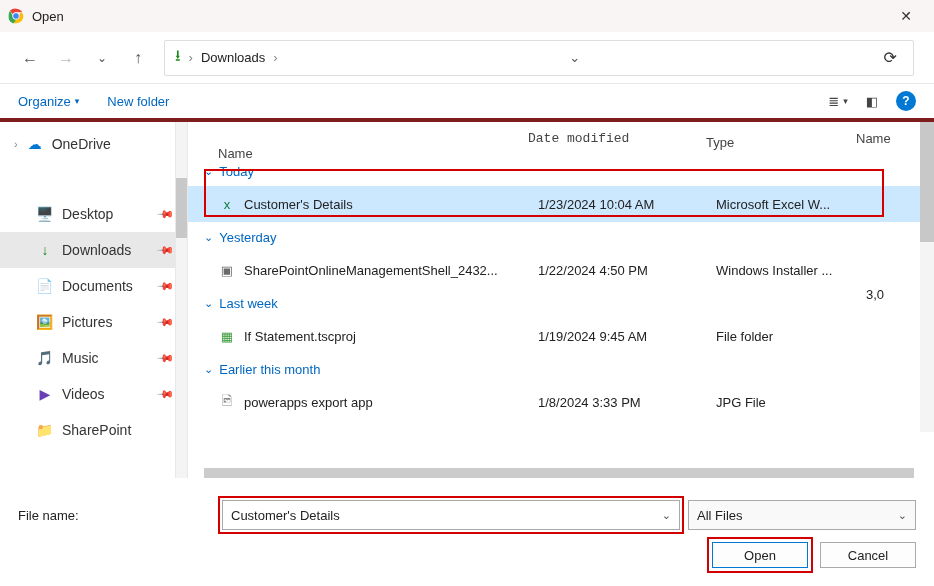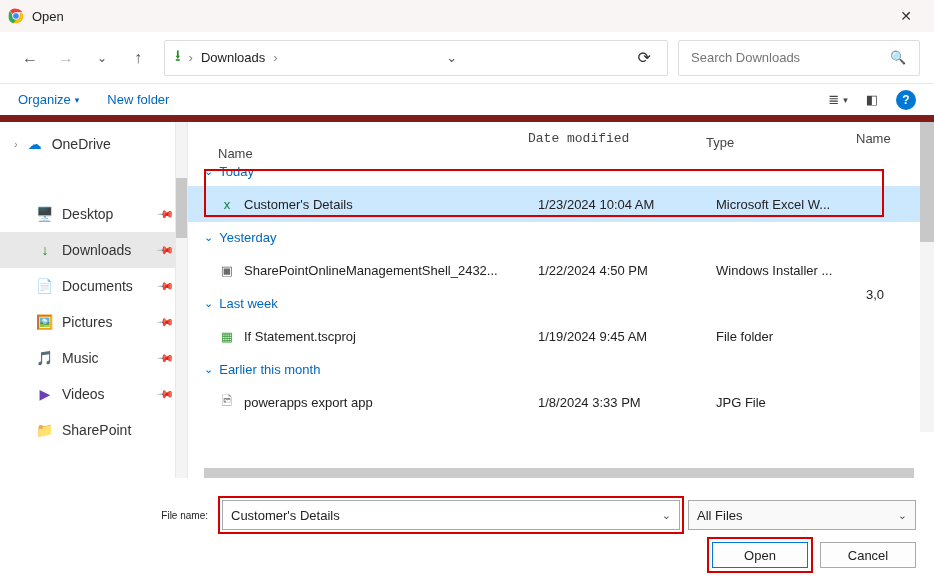--- a/index.html
+++ b/index.html
@@ -16,21 +16,21 @@
     .nav-btn { width: 32px; height: 32px; display: flex; align-items: center; justify-content: center; color: #555; font-size: 16px; }
     .address-box { flex: 1; height: 36px; border: 1px solid #ddd; border-radius: 2px; display: flex; align-items: center; padding: 0 10px; margin: 0 6px; gap: 8px; }
     .refresh-btn { color: #333; font-size: 16px; margin-left: auto; padding: 0 6px; }
     .addr-chevron { color: #555; margin-left: auto; padding-right: 6px; }
     .search-box { width: 242px; height: 36px; border: 1px solid #ddd; border-radius: 2px; display: flex; align-items: center; padding: 0 12px; color: #888; }
     .search-box input { border: none; outline: none; flex: 1; font-size: 13px; color: #333; background: transparent; }
     .search-icon { color: #555; font-size: 13px; }
     .dl-icon { color: #1a8a1a; font-size: 16px; }
 
     
-    .toolbar { height: 38px; display: flex; align-items: center; padding: 0 18px; border-bottom: 7px solid #7f1d1d; gap: 28px; }
+    .toolbar { height: 38px; display: flex; align-items: center; padding: 0 18px; border-bottom: 4px solid #7f1d1d; gap: 28px; }
     .tool-link { color: #0067c0; font-size: 13px; display: inline-flex; align-items: center; gap: 4px; }
     .tool-right { margin-left: auto; display: flex; align-items: center; gap: 18px; }
     .view-btn { color: #444; display: inline-flex; align-items: center; gap: 4px; }
     .help-icon { width: 20px; height: 20px; border-radius: 50%; background: #0078d4; color: #fff; display: inline-flex; align-items: center; justify-content: center; font-size: 12px; font-weight: bold; }
 
     
     .main { display: flex; height: 356px; position: relative; }
     .sidebar { width: 188px; border-right: 1px solid #e8e8e8; padding-top: 4px; position: relative; }
     .tree-row { height: 36px; display: flex; align-items: center; padding-left: 14px; gap: 8px; font-size: 14px; color: #333; }
     .tree-row.sel { background: #e8e8e8; }
@@ -55,21 +55,21 @@
     .ftype { width: 150px; white-space: nowrap; overflow: hidden; text-overflow: ellipsis; }
     .fsize { flex: 1; margin-top: 48px; }
     .highlight-box { position: absolute; border: 2px solid #d40000; pointer-events: none; }
     .filearea-scrollv { position: absolute; right: 0; top: 0; width: 14px; height: 310px; background: #f4f4f4; }
     .filearea-thumbv { width: 100%; height: 120px; background: #c8c8c8; }
     .filearea-scrollh { position: absolute; left: 16px; right: 20px; bottom: 0; height: 10px; background: #ccc; }
 
     
     .bottom { position: absolute; left: 0; right: 0; bottom: 0; height: 100px; background: #fff; padding: 14px 18px 10px 18px; }
     .filerow { display: flex; align-items: center; gap: 8px; margin-bottom: 12px; }
-    .filelabel { width: 196px; text-align: right; padding-right: 6px; font-size: 10px; }
+    .filelabel { width: 196px; text-align: left; padding-right: 6px; font-size: 13px; }
     .filecombo { flex: 1; height: 30px; border: 1px solid #aaa; display: flex; align-items: center; padding: 0 8px; background: #fff; font-size: 13px; }
     .filtercombo { width: 228px; height: 30px; border: 1px solid #aaa; display: flex; align-items: center; padding: 0 8px; background: #f9f9f9; font-size: 13px; }
     .combo-chev { margin-left: auto; color: #555; font-size: 11px; }
     .btnrow { display: flex; justify-content: flex-end; gap: 12px; margin-top: 8px; }
     .btn { width: 96px; height: 26px; background: #fdfdfd; border: 1px solid #aaa; display: flex; align-items: center; justify-content: center; font-size: 13px; }
     .btn.primary { border-color: #0078d4; }
   </style>
 </head>
 <body>
 
@@ -92,24 +92,20 @@
   <div class="nav-btn" style="font-size:12px">⌄</div>
   <div class="nav-btn">↑</div>
   <div class="address-box">
     <span class="dl-icon">⭳</span>
     <span style="color:#888">›</span>
     <span>Downloads</span>
     <span style="color:#888">›</span>
     <span class="addr-chevron">⌄</span>
     <span class="refresh-btn">⟳</span>
   </div>
-  <div class="search-box">
-    <input placeholder="Search Downloads" style="">
-    <span class="search-icon">🔍</span>
-  </div>
 </div>
 
 <div class="toolbar">
   <span class="tool-link">
     <span>Organize</span>
     <span style="font-size:9px">▾</span>
   </span>
   <span class="tool-link">New folder</span>
   <div class="tool-right">
     <span class="view-btn">≣ <span style="font-size:9px">▾</span></span>

